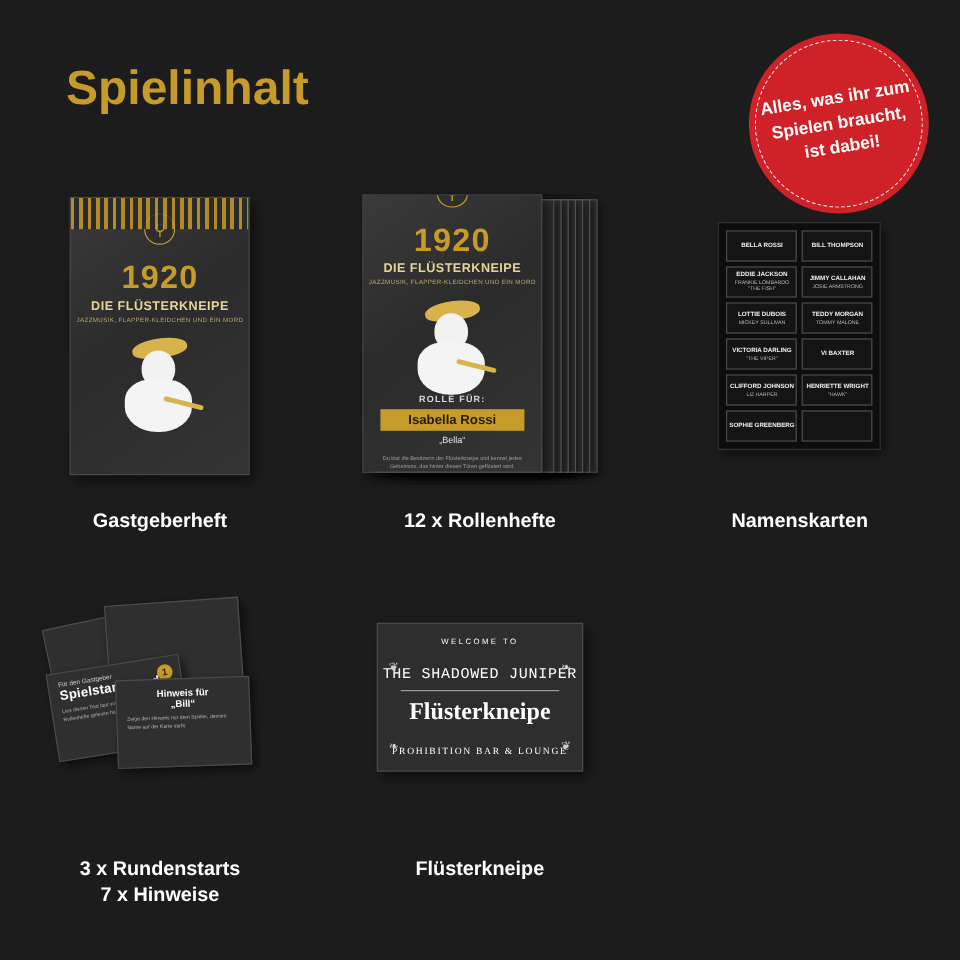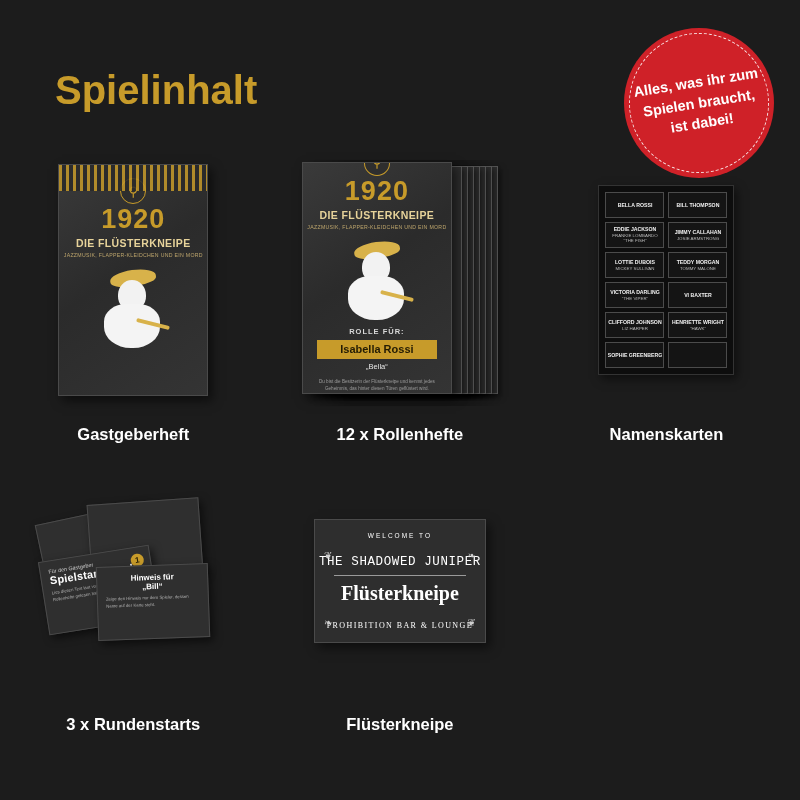--- a/index.html
+++ b/index.html
@@ -9,21 +9,21 @@
     background: #1c1c1c;
     font-family: "Liberation Sans", sans-serif;
     color: #ffffff;
     overflow: hidden;
     position: relative;
   }
   .page { position:relative; width:800px; height:800px; }
 
   
   .heading {
-    position:absolute; left:55px; top:68px;
+    position:absolute; left:55px; top:52px;
     font-size:40px; font-weight:bold;
     color:#c79b2a; letter-spacing:0px;
   }
 
   
   .badge {
     position:absolute; right:26px; top:28px;
     width:150px; height:150px; border-radius:50%;
     background:#cf2128;
     display:flex; align-items:center; justify-content:center;
@@ -68,21 +68,21 @@
       repeating-linear-gradient(90deg, #c79b2a 0 3px, transparent 3px 7px),
       #2a2a2a;
     opacity:.85;
   }
   .seal {
     width:26px; height:26px; border-radius:50%;
     border:1.5px solid #c79b2a; color:#c79b2a;
     display:flex; align-items:center; justify-content:center;
     font-size:13px; margin-top:-13px; background:#2e2e2e;
   }
-  .yr { color:#c79b2a; font-size:27px; font-weight:bold; letter-spacing:1px; margin-top:0;}
+  .yr { color:#c79b2a; font-size:27px; font-weight:bold; letter-spacing:1px; margin-top:12px;}
   .t1 { color:#e7d39a; font-size:10.5px; font-weight:bold; letter-spacing:.4px; margin-top:2px;}
   .t2 { color:#bda56c; font-size:5.2px; letter-spacing:.3px; margin-top:3px;}
   .figure {
     margin-top:12px; width:74px; height:78px; position:relative;
   }
   .figure .hat{
     position:absolute; left:14px; top:0; width:46px; height:16px;
     background:#d8b24a; border-radius:50% 50% 40% 40%;
     transform:rotate(-8deg);
   }
@@ -348,20 +348,21 @@
               <div class="hc-inner">
                 <div class="hc-title2">Hinweis für</div>
                 <div class="hc-title2">„Bill“</div>
                 <div class="hc-body">Zeige den Hinweis nur dem Spieler, dessen Name auf der Karte steht.</div>
               </div>
             </div>
           </div>
         </div>
         <div class="caption cap2">
           <div>3 x Rundenstarts</div>
+          <div>7 x Hinweise</div>
         </div>
       </div>
 
       <div class="cell">
         <div class="art">
           <div class="sign">
             <span class="flour f1">❦</span>
             <span class="flour f2">❧</span>
             <span class="flour f3">❧</span>
             <span class="flour f4">❦</span>

